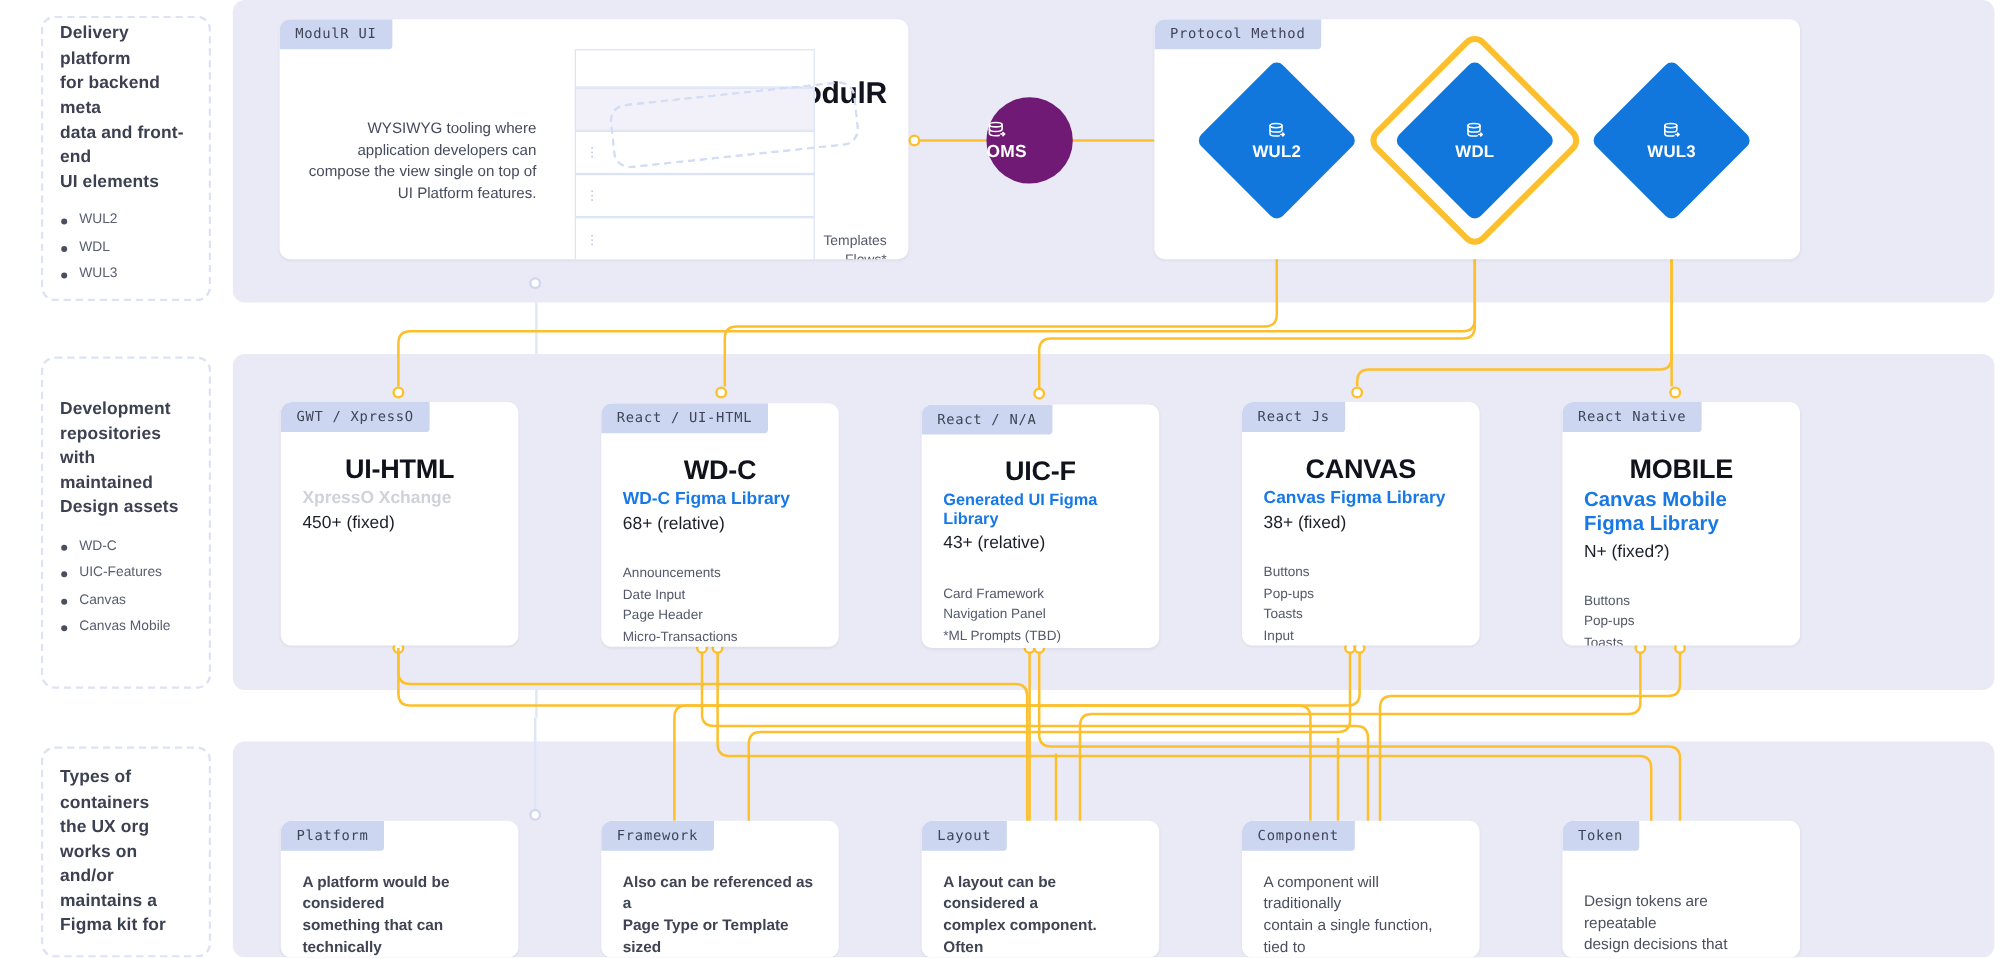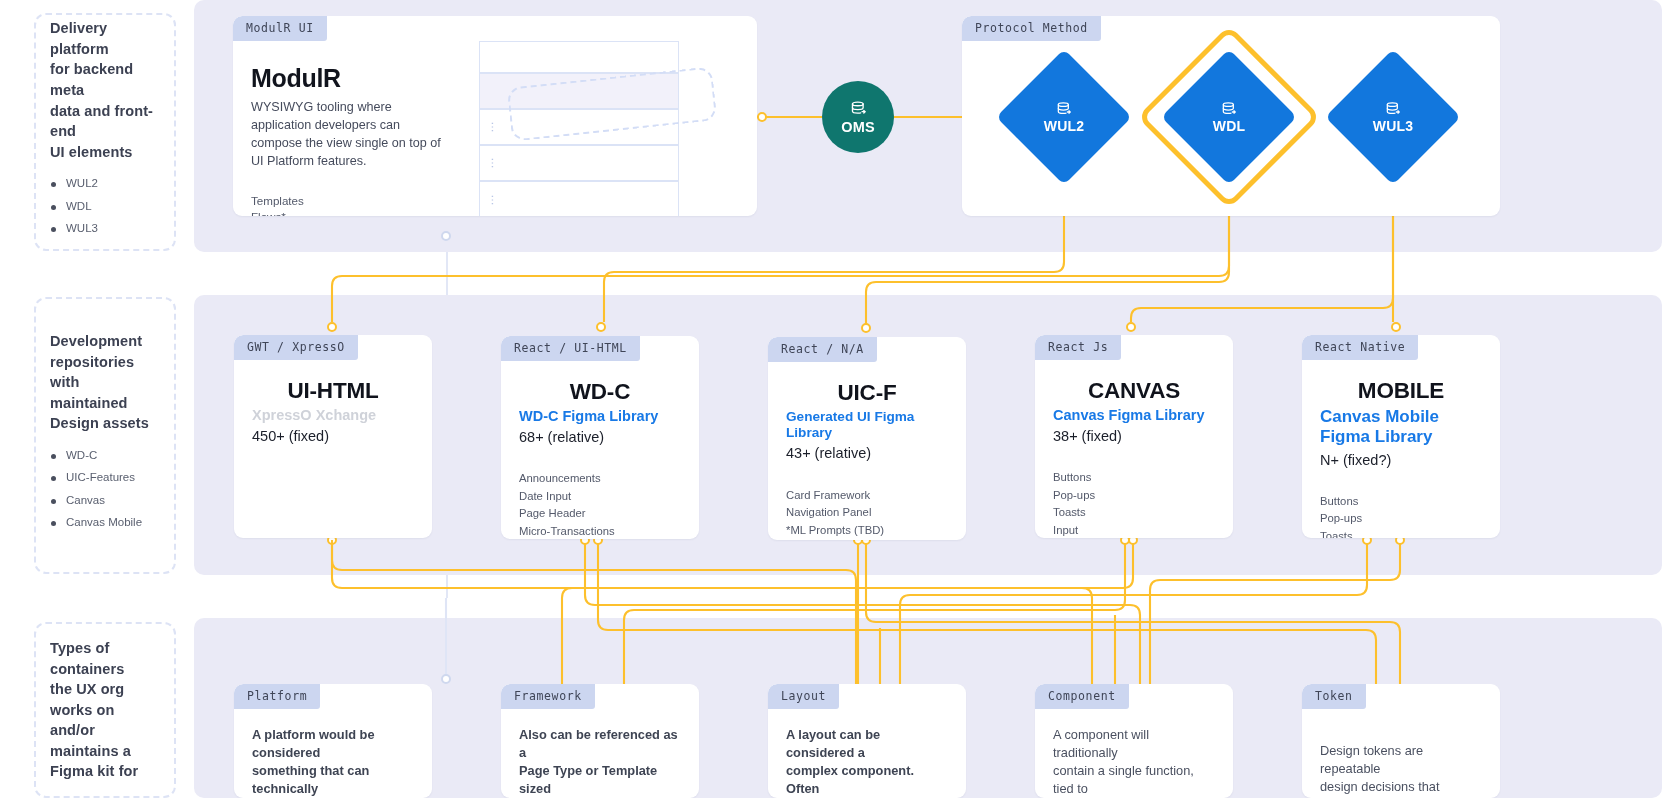--- a/index.html
+++ b/index.html
@@ -108,22 +108,22 @@
   .mock-ghost {
     position: absolute; left: 30px; top: 36px;
     width: 206px; height: 54px;
     border: 2px dashed #d3ddf6; border-radius: 14px;
     transform: rotate(-6deg);
   }
 
   
   .oms {
     position: absolute; width: 72px; height: 72px; border-radius: 50%;
-    background: #0f766e; color: #ffffff;
-    display: flex; flex-direction: column; align-items: center; justify-content: center;
+    background: #701a75; color: #ffffff;
+    display: flex; flex-direction: column; justify-content: center;
     gap: 2px;
   }
   .oms .lbl { font-size: 14.5px; font-weight: 700; letter-spacing: .2px; }
 
   .dia-wrap { position: absolute; width: 96px; height: 96px; }
   .dia {
     position: absolute; inset: 0;
     background: #1277dd;
     transform: rotate(45deg);
     border-radius: 7px;
@@ -260,21 +260,21 @@
     </ul>
   </div>
 
   <div class="note-card" style="left:34px; top:622px; width:142px; height:176px;">
     <div class="note-title">Types of containers
 the UX org works on
 and/or maintains a
 Figma kit for</div>
   </div>
 
-  <div class="card" style="left:233px; top:16px; width:524px; height:200px;">
+  <div class="card" style="left:233px; top:16px; width:524px; height:200px;text-align:right;">
     <div class="card-tag">ModulR UI</div>
     <div class="mock">
       <div class="mock-watermark">Containers</div>
       <div class="mock-row" style="top:0px; height:32px;"></div>
       <div class="mock-row alt" style="top:32px; height:36px;"></div>
       <div class="mock-row" style="top:68px; height:36px;">
           <span class="mock-dots">⋯</span>
         </div>
       <div class="mock-row" style="top:104px; height:36px;">
           <span class="mock-dots">⋯</span>

